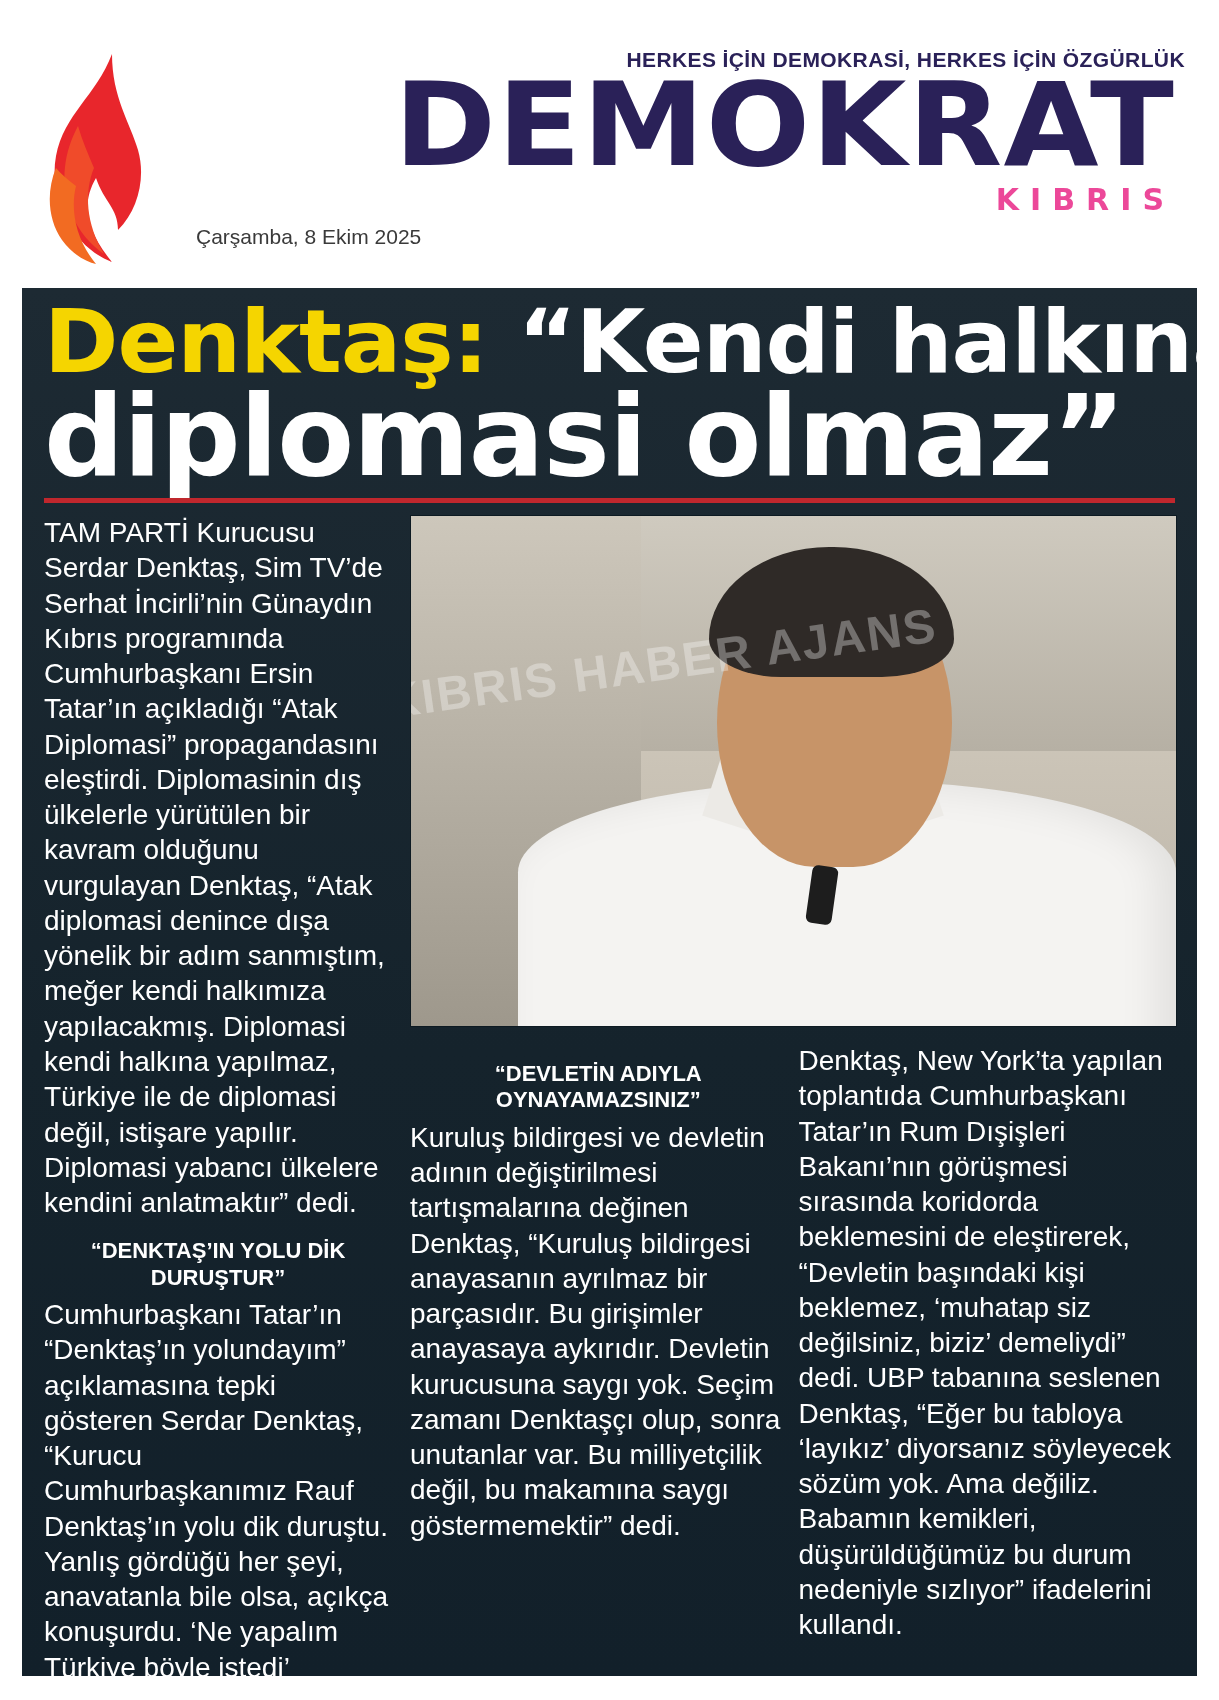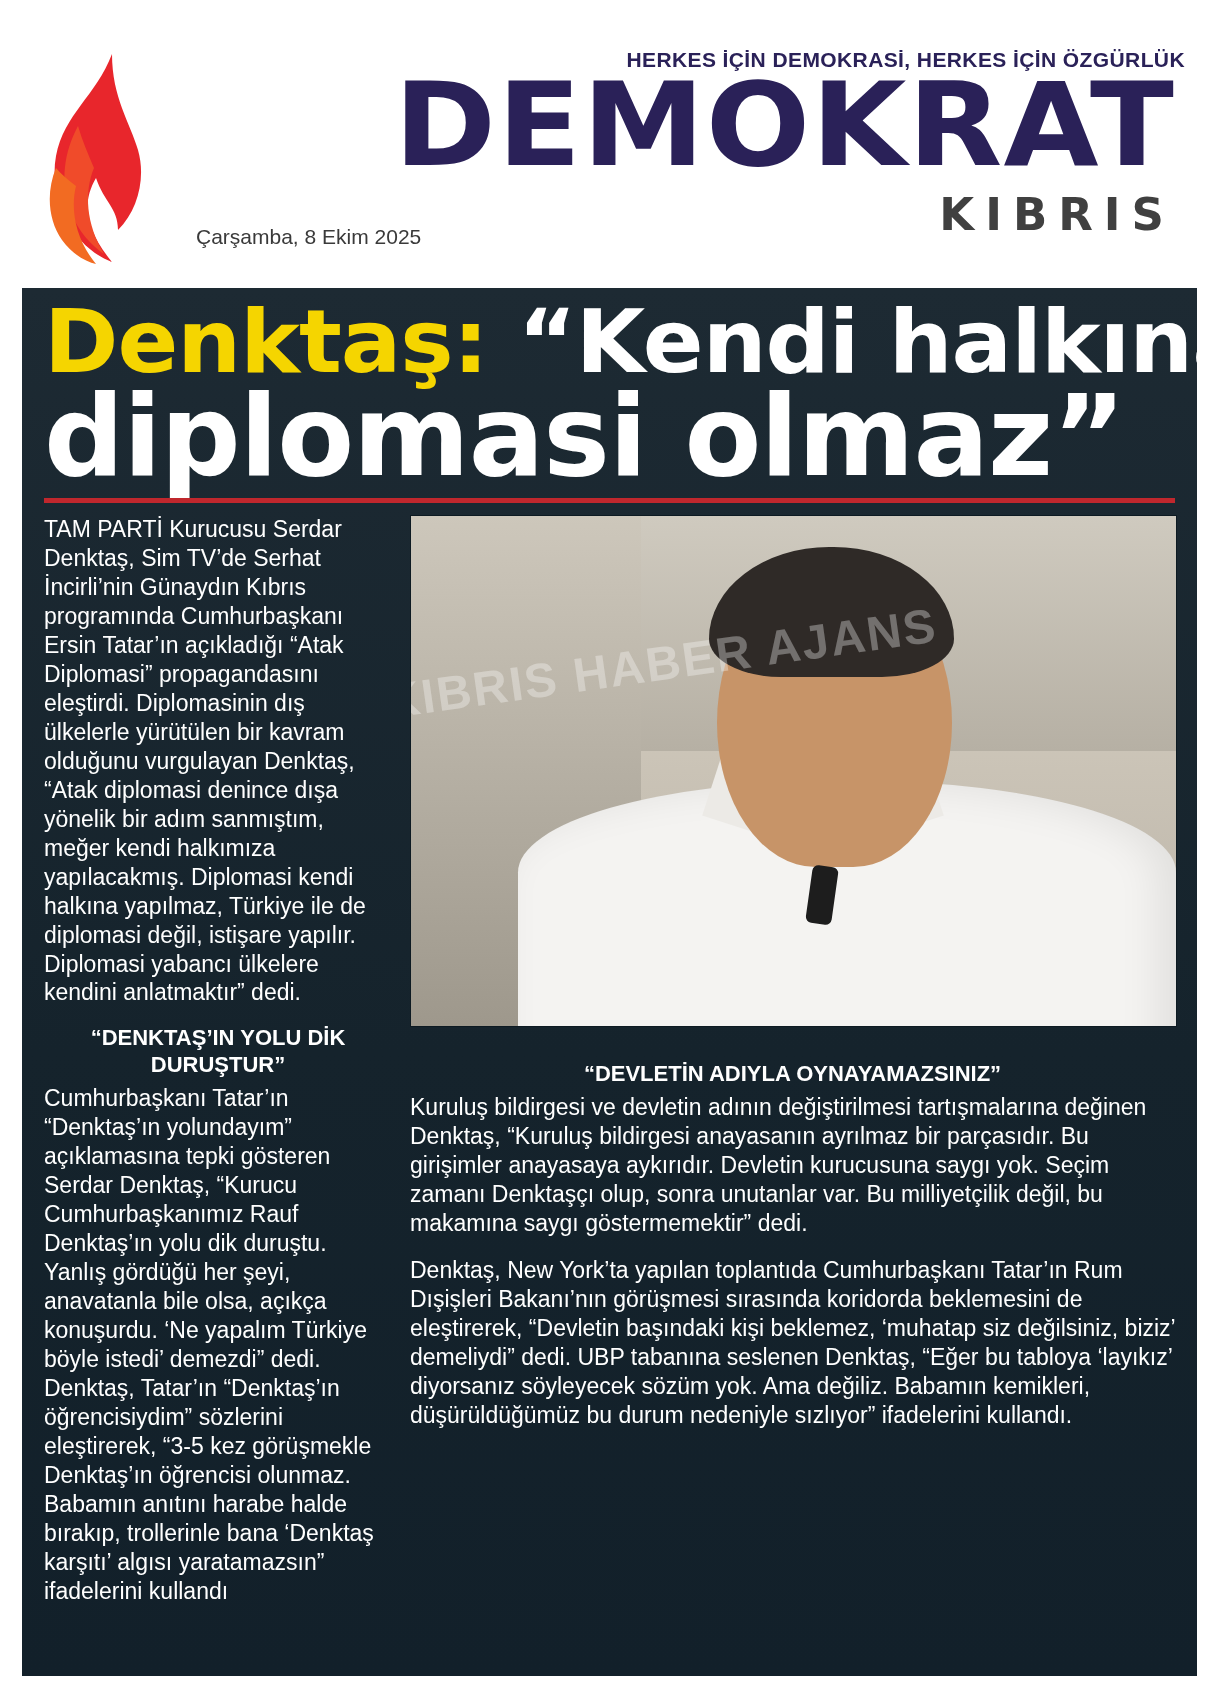--- a/index.html
+++ b/index.html
@@ -56,26 +56,26 @@
     line-height: 0.88;
     font-weight: bold;
     color: #2a2158;
     letter-spacing: 1px;
     text-align: right;
     font-family: "DejaVu Sans", sans-serif;
     transform: scaleX(1.06);
     transform-origin: right center;
   }
   .logo-sub {
-    margin-top: 12px;
+    margin-top: 6px;
     text-align: right;
-    font-size: 45px;
+    font-size: 30px;
     font-weight: bold;
     letter-spacing: 11px;
-    color: #404040;
+    color: #ec4899;
     font-family: "DejaVu Sans", sans-serif;
   }
   .date {
     position: absolute;
     left: 196px;
     bottom: 39px;
     font-size: 21px;
     color: #3a3a3a;
     font-family: "Liberation Sans", sans-serif;
   }
@@ -128,21 +128,21 @@
   .col-left {
     width: 348px;
     flex: 0 0 348px;
   }
   .col-right {
     flex: 1 1 auto;
     position: relative;
   }
   .lede, .body-text {
     color: #ffffff;
-    font-size: 23px;
+    font-size: 28px;
     line-height: 1.26;
     font-family: "Liberation Sans", sans-serif;
     text-align: left;
   }
   .subhead {
     color: #ffffff;
     font-size: 22px;
     font-weight: bold;
     text-align: center;
     line-height: 1.2;
@@ -251,23 +251,22 @@
     color: rgba(255,255,255,0.33);
     font-size: 48px;
     font-weight: bold;
     letter-spacing: 2px;
     transform: rotate(-8deg);
     font-family: "Liberation Sans", sans-serif;
     pointer-events: none;
   }
   .lower-cols {
     display: flex;
-    gap: 18px;
+    gap: 12px;
     margin-top: 16px;
-    flex-direction: column;
   }
   .lower-col { flex: 1 1 0; }
 </style>
 </head>
 <body>
 
 <div class="page">
 
   <div class="masthead">
 

